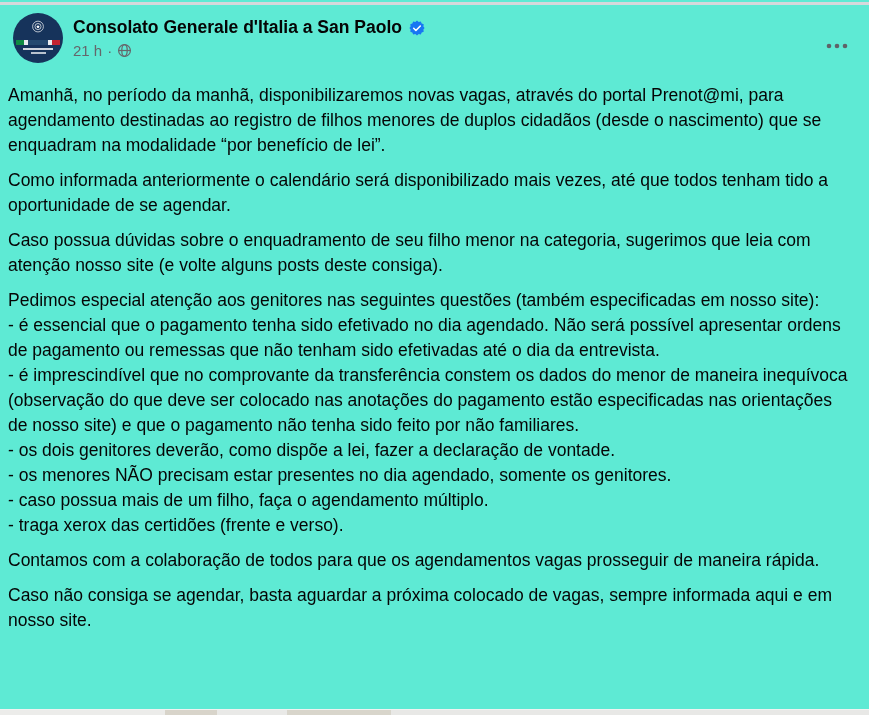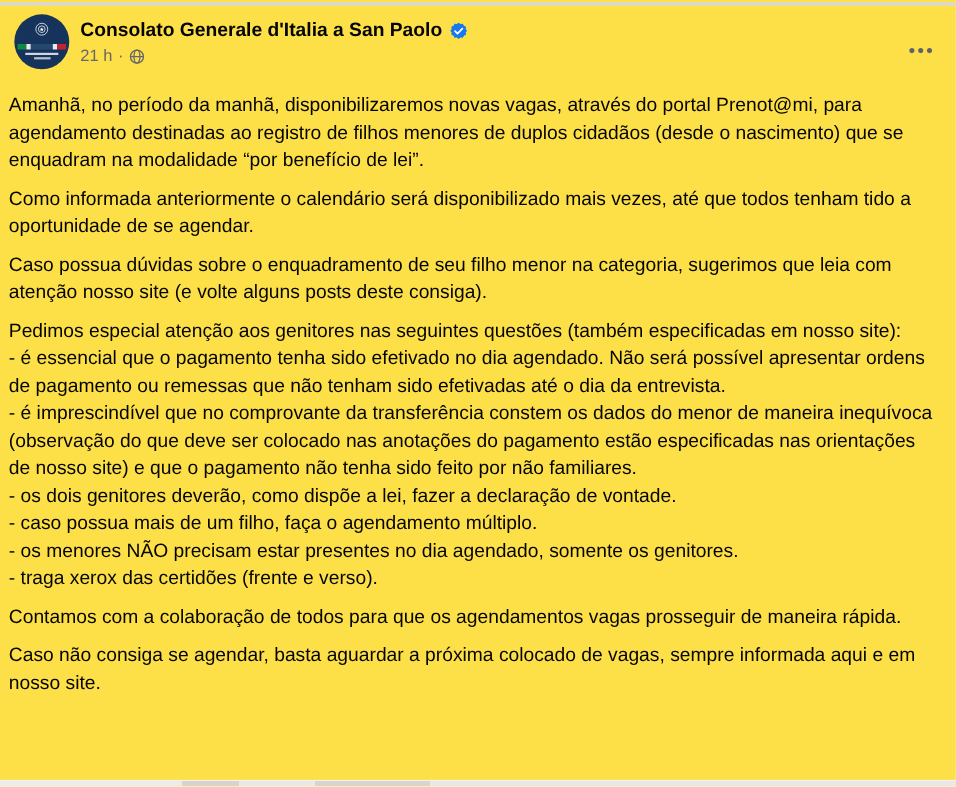--- a/index.html
+++ b/index.html
@@ -1,20 +1,20 @@
 <!DOCTYPE html>
 <html lang="pt"><head>
 <meta charset="utf-8">
 <style>
   html, body { margin: 0; padding: 0; background: #ffffff; }
   .post-card {
     position: relative;
     width: 869px;
     height: 715px;
-    background: #fde047;
+    background: #5eead4;
     font-family: "Liberation Sans", "DejaVu Sans", sans-serif;
     overflow: hidden;
     box-sizing: border-box;
   }
   .top-divider {
     margin-top: 2px;
     height: 3px;
     background: #d6d8db;
   }
   .header {
@@ -58,21 +58,21 @@
   .name-row { display: flex; align-items: center; gap: 7px; }
   .page-name {
     font-size: 17.5px;
     font-weight: 700;
     color: #050505;
     line-height: 22px;
     cursor: pointer;
   }
   .verified { display: inline-flex; margin-top: 2px; }
   .meta-row {
-    display: flex; align-items: center; gap: 5px;
+    display: flex; align-items: flex-start; gap: 5px;
     margin-top: 4px;
     font-size: 15px;
     color: #65676b;
   }
   .meta-row .timestamp { cursor: pointer; }
   .meta-row .dot-sep { color: #65676b; }
   .meta-row .globe { display: inline-flex; margin-top: 1px; }
 
   .more-button {
     position: absolute;
@@ -179,22 +179,22 @@
 
   <div class="post-text">
     <p>Amanhã, no período da manhã, disponibilizaremos novas vagas, através do portal Prenot@mi, para agendamento destinadas ao registro de filhos menores de duplos cidadãos (desde o nascimento) que se enquadram na modalidade “por benefício de lei”.</p>
     <p>Como informada anteriormente o calendário será disponibilizado mais vezes, até que todos tenham tido a oportunidade de se agendar.</p>
     <p>Caso possua dúvidas sobre o enquadramento de seu filho menor na categoria, sugerimos que leia com atenção nosso site (e volte alguns posts deste consiga).</p>
     <div class="para-block">
       <div class="line">Pedimos especial atenção aos genitores nas seguintes questões (também especificadas em nosso site):</div>
       <div class="line">- é essencial que o pagamento tenha sido efetivado no dia agendado. Não será possível apresentar ordens de pagamento ou remessas que não tenham sido efetivadas até o dia da entrevista.</div>
       <div class="line">- é imprescindível que no comprovante da transferência constem os dados do menor de maneira inequívoca (observação do que deve ser colocado nas anotações do pagamento estão especificadas nas orientações de nosso site) e que o pagamento não tenha sido feito por não familiares.</div>
       <div class="line">- os dois genitores deverão, como dispõe a lei, fazer a declaração de vontade.</div>
+      <div class="line">- os menores NÃO precisam estar presentes no dia agendado, somente os genitores.</div>
       <div class="line">- caso possua mais de um filho, faça o agendamento múltiplo.</div>
-      <div class="line">- os menores NÃO precisam estar presentes no dia agendado, somente os genitores.</div>
       <div class="line">- traga xerox das certidões (frente e verso).</div>
     </div>
     <p>Contamos com a colaboração de todos para que os agendamentos vagas prosseguir de maneira rápida.</p>
     <p>Caso não consiga se agendar, basta aguardar a próxima colocado de vagas, sempre informada aqui e em nosso site.</p>
   </div>
 
   <div class="bottom-strip"></div>
 
 </div>
 

